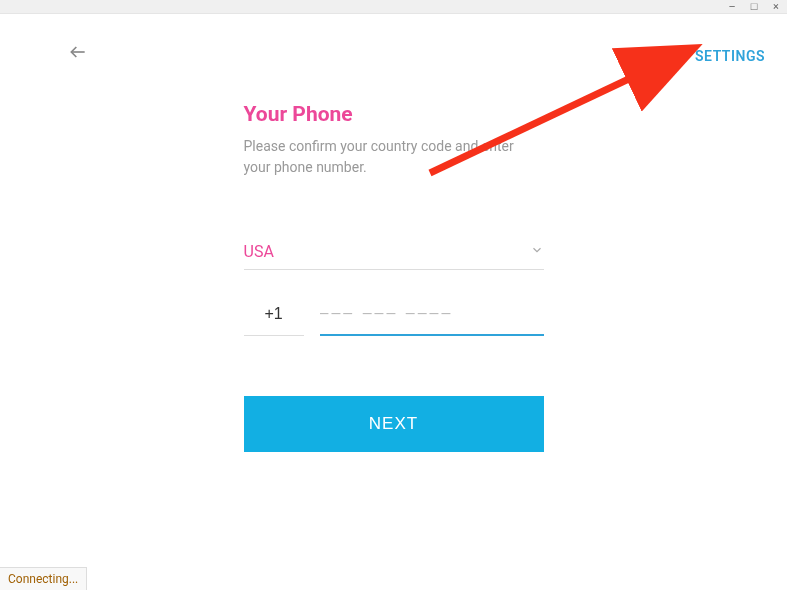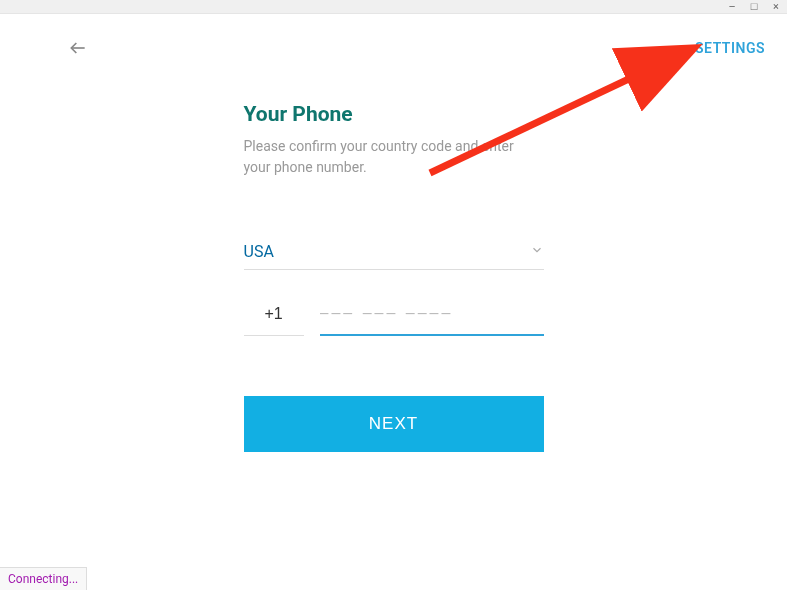--- a/index.html
+++ b/index.html
@@ -32,21 +32,21 @@
       align-items: center;
       justify-content: center;
       color: #666;
       font-size: 11px;
       cursor: pointer;
       line-height: 1;
     }
     .top-row {
       display: flex;
       justify-content: space-between;
-      align-items: center;
+      align-items: flex-end;
       padding: 18px 22px 0 18px;
       height: 50px;
       margin-left: 48px;
     }
     .back-btn {
       width: 24px;
       height: 24px;
       display: flex;
       align-items: center;
       justify-content: center;
@@ -60,40 +60,40 @@
       letter-spacing: 0.5px;
       cursor: pointer;
     }
     .main-form {
       width: 300px;
       margin: 38px auto 0;
     }
     .title {
       font-size: 21px;
       font-weight: 700;
-      color: #0f766e;
+      color: #ec4899;
       margin-bottom: 10px;
     }
     .instruction {
       font-size: 14px;
       color: #999;
       line-height: 1.5;
       margin-bottom: 64px;
     }
     .country-select {
       display: flex;
       justify-content: space-between;
       align-items: center;
       border-bottom: 1px solid #ddd;
       padding-bottom: 8px;
       cursor: pointer;
     }
     .country-name {
       font-size: 16px;
-      color: #0369a1;
+      color: #ec4899;
     }
     .chevron {
       color: #aaa;
     }
     .phone-row {
       display: flex;
       align-items: flex-end;
       margin-top: 34px;
       gap: 16px;
     }
@@ -138,21 +138,21 @@
     .status-toast {
       position: absolute;
       bottom: 0;
       left: 0;
       background: #f8f8f8;
       border: 1px solid #ddd;
       border-left: none;
       border-bottom: none;
       padding: 4px 8px;
       font-size: 12px;
-      color: #a21caf;
+      color: #a16207;
     }
     .annotation-arrow {
       position: absolute;
       top: 38px;
       left: 420px;
       pointer-events: none;
       z-index: 10;
     }
   </style>
 </head>

